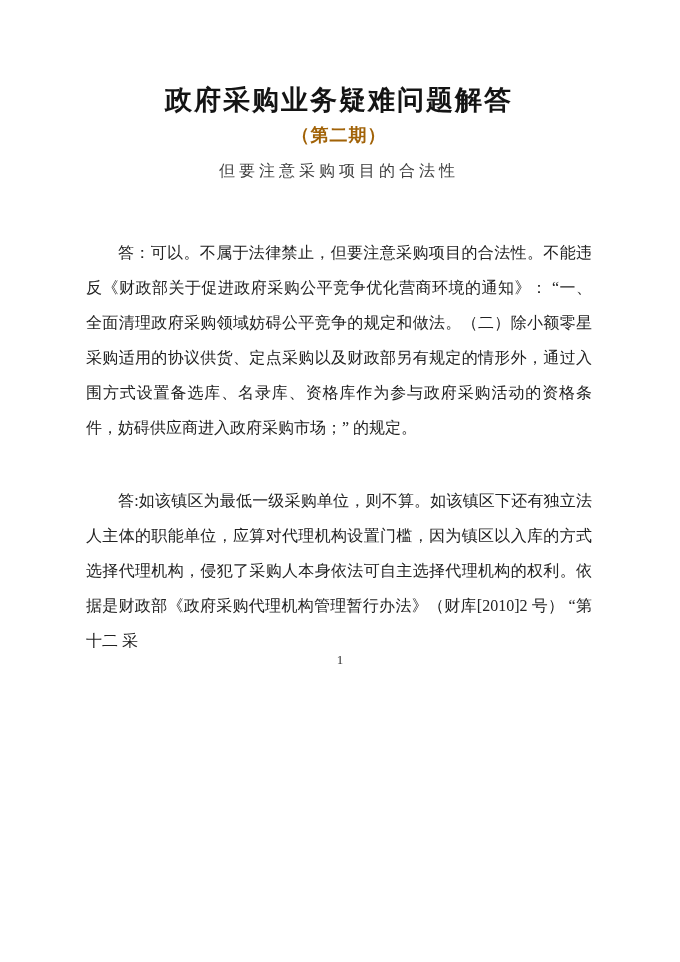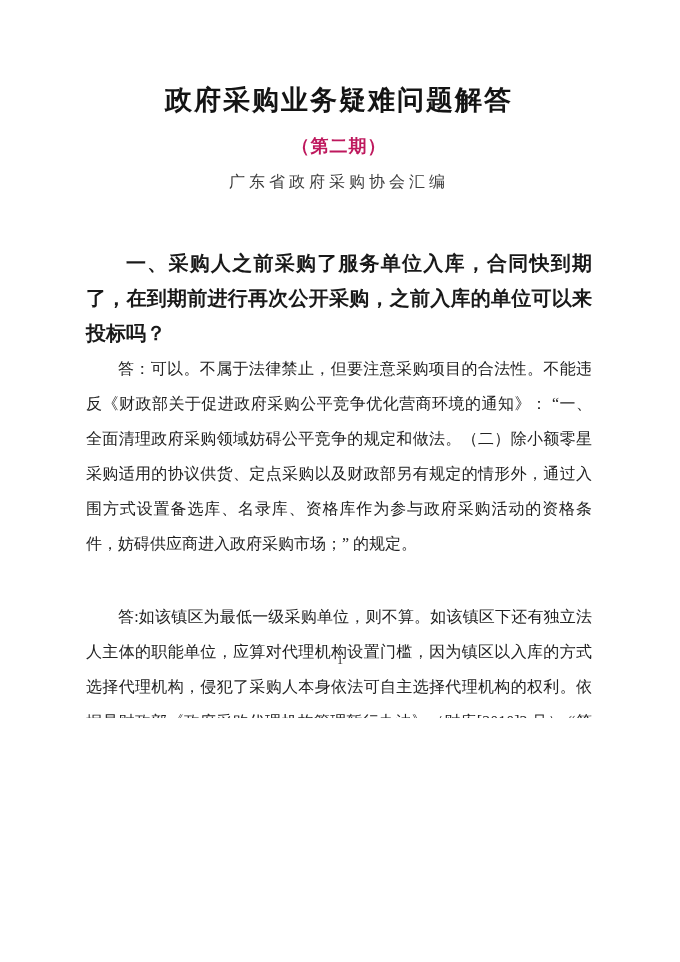--- a/index.html
+++ b/index.html
@@ -25,27 +25,27 @@
     margin: 84px 0 0 0;
     text-align: center;
     font-family: "Liberation Serif", serif;
     font-weight: 700;
     font-size: 27px;
     line-height: 32px;
     letter-spacing: 2px;
     color: #141414;
   }
   .doc-subtitle {
-    margin-top: 19px;
+    margin-top: 8px;
     text-align: center;
     font-weight: 700;
     font-size: 18px;
     line-height: 22px;
     letter-spacing: 1px;
-    color: #be185d;
+    color: #a16207;
   }
   .doc-compiler {
     margin-top: 15px;
     text-align: center;
     font-size: 16px;
     line-height: 20px;
     letter-spacing: 4px;
     color: #3d3d3d;
   }
   .qa-section {
@@ -91,24 +91,23 @@
 </head>
 <body>
 
 <div class="page">
   <div class="content">
 
     <h1 class="doc-title">政府采购业务疑难问题解答</h1>
 
     <div class="doc-subtitle">（第二期）</div>
 
-    <div class="doc-compiler">广东省政府采购协会汇编</div>
+    <div class="doc-compiler">但要注意采购项目的合法性</div>
 
     <section class="qa-section first">
-      <p class="question">一、采购人之前采购了服务单位入库，合同快到期了，在到期前进行再次公开采购，之前入库的单位可以来投标吗？</p>
       <p class="answer">答：可以。不属于法律禁止，但要注意采购项目的合法性。不能违反《财政部关于促进政府采购公平竞争优化营商环境的通知》： “一、全面清理政府采购领域妨碍公平竞争的规定和做法。（二）除小额零星采购适用的协议供货、定点采购以及财政部另有规定的情形外，通过入围方式设置备选库、名录库、资格库作为参与政府采购活动的资格条件，妨碍供应商进入政府采购市场；” 的规定。</p>
     </section>
 
     <section class="qa-section second">
       <p class="answer">答:如该镇区为最低一级采购单位，则不算。如该镇区下还有独立法人主体的职能单位，应算对代理机构设置门槛，因为镇区以入库的方式选择代理机构，侵犯了采购人本身依法可自主选择代理机构的权利。依据是财政部《政府采购代理机构管理暂行办法》（财库[2010]2 号） “第十二 采</p>
     </section>
 
   </div>
 
   <div class="page-number">1</div>

